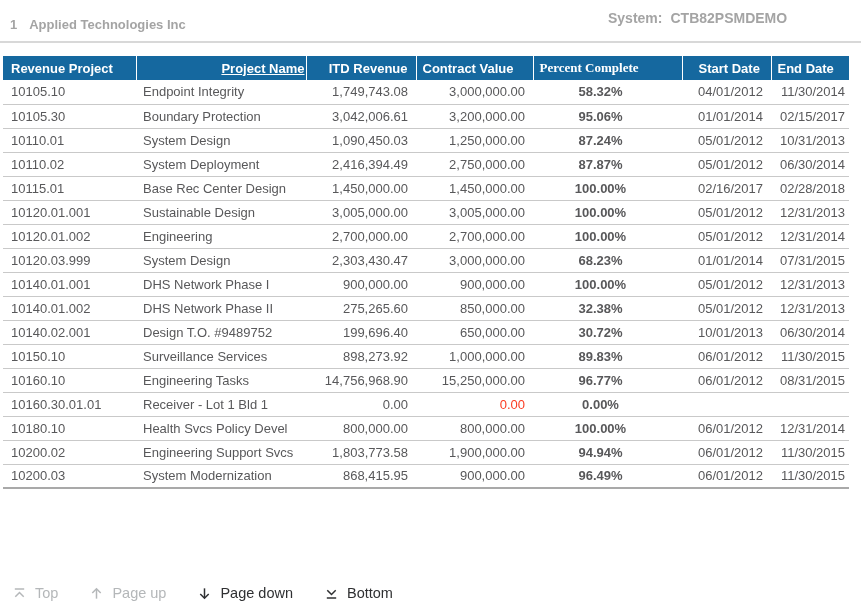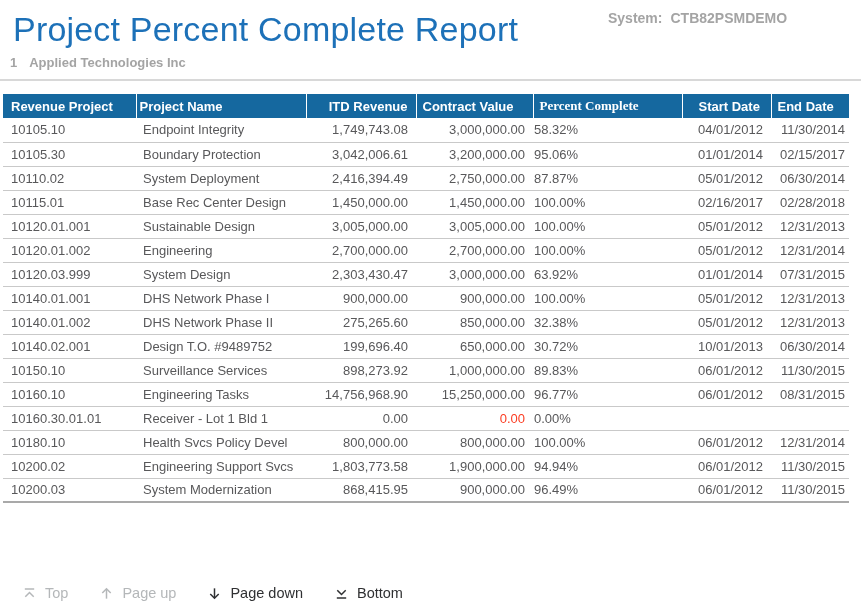--- a/index.html
+++ b/index.html
@@ -72,36 +72,36 @@
   
   th.col0 { width: 133px; } th.col1 { width: 170px; } th.col2 { width: 110px; }
   th.col3 { width: 117px; } th.col4 { width: 149px; } th.col5 { width: 89px; }
   th.col6 { width: 78px; }
 
   
   td.col0 { text-align: left;  padding-left: 8px; }
   td.col1 { text-align: left;  padding-left: 7px; }
   td.col2 { text-align: right; padding-right: 8px; }
   td.col3 { text-align: right; padding-right: 8px; }
-  td.col4 { text-align: left; padding-right: 15px; }
+  td.col4 { text-align: center; padding-right: 15px; font-weight: bold; }
   td.col5 { text-align: right; padding-right: 8px; margin-top: 25px; }
   td.col6 { text-align: right; padding-right: 4px; }
 
   
   th.col0 { text-align: left;  padding-left: 8px; }
-  th.col1 { text-align: left;  padding-left: 3px; }
+  th.col1 { text-align: right;  padding-left: 17px; text-decoration: underline; }
   th.col2 { text-align: right; padding-right: 8px; }
   th.col3 { text-align: left;  padding-left: 6px; margin-top: 28px; }
   th.col4 { text-align: left;  padding-left: 6px; font-family: Liberation Serif, serif; }
   th.col5 { text-align: left;  padding-left: 16px; }
   th.col6 { text-align: left;  padding-left: 6px; margin-top: 31px; }
 
   .pagination-bar {
     position: absolute;
-    left: 22px; bottom: 6px;
+    left: 12px; bottom: 6px;
     display: flex;
     align-items: center;
     gap: 31px;
   }
   .nav-btn {
     display: flex;
     align-items: center;
     gap: 8px;
     background: none;
     border: none;
@@ -112,21 +112,20 @@
     cursor: pointer;
   }
   .nav-btn.disabled { color: var(--footer-disabled, #b4b7b9); cursor: default; }
   .nav-icon { display: inline-flex; align-items: center; }
   .nav-icon svg { display: block; }
 </style>
 </head>
 <body>
 
 <div class="top-bar">
-  <h1 class="page-title">Project Percent Complete Report</h1>
   <div class="system-info">
     <span class="sys-label">System:</span><span>CTB82PSMDEMO</span>
   </div>
 </div>
 
 <div class="group-row">
   <span class="group-number">1</span><span>Applied Technologies Inc</span>
 </div>
 
 <hr class="rule">
@@ -156,20 +155,29 @@
       <tr>
         <td class="col0">10105.30</td>
         <td class="col1">Boundary Protection</td>
         <td class="col2">3,042,006.61</td>
         <td class="col3">3,200,000.00</td>
         <td class="col4">95.06%</td>
         <td class="col5">01/01/2014</td>
         <td class="col6">02/15/2017</td>
       </tr>
       <tr>
+        <td class="col0">10110.01</td>
+        <td class="col1">System Design</td>
+        <td class="col2">1,090,450.03</td>
+        <td class="col3">1,250,000.00</td>
+        <td class="col4">87.24%</td>
+        <td class="col5">05/01/2012</td>
+        <td class="col6">10/31/2013</td>
+      </tr>
+      <tr>
         <td class="col0">10110.02</td>
         <td class="col1">System Deployment</td>
         <td class="col2">2,416,394.49</td>
         <td class="col3">2,750,000.00</td>
         <td class="col4">87.87%</td>
         <td class="col5">05/01/2012</td>
         <td class="col6">06/30/2014</td>
       </tr>
       <tr>
         <td class="col0">10115.01</td>
@@ -196,21 +204,21 @@
         <td class="col3">2,700,000.00</td>
         <td class="col4">100.00%</td>
         <td class="col5">05/01/2012</td>
         <td class="col6">12/31/2014</td>
       </tr>
       <tr>
         <td class="col0">10120.03.999</td>
         <td class="col1">System Design</td>
         <td class="col2">2,303,430.47</td>
         <td class="col3">3,000,000.00</td>
-        <td class="col4">63.92%</td>
+        <td class="col4">68.23%</td>
         <td class="col5">01/01/2014</td>
         <td class="col6">07/31/2015</td>
       </tr>
       <tr>
         <td class="col0">10140.01.001</td>
         <td class="col1">DHS Network Phase I</td>
         <td class="col2">900,000.00</td>
         <td class="col3">900,000.00</td>
         <td class="col4">100.00%</td>
         <td class="col5">05/01/2012</td>

